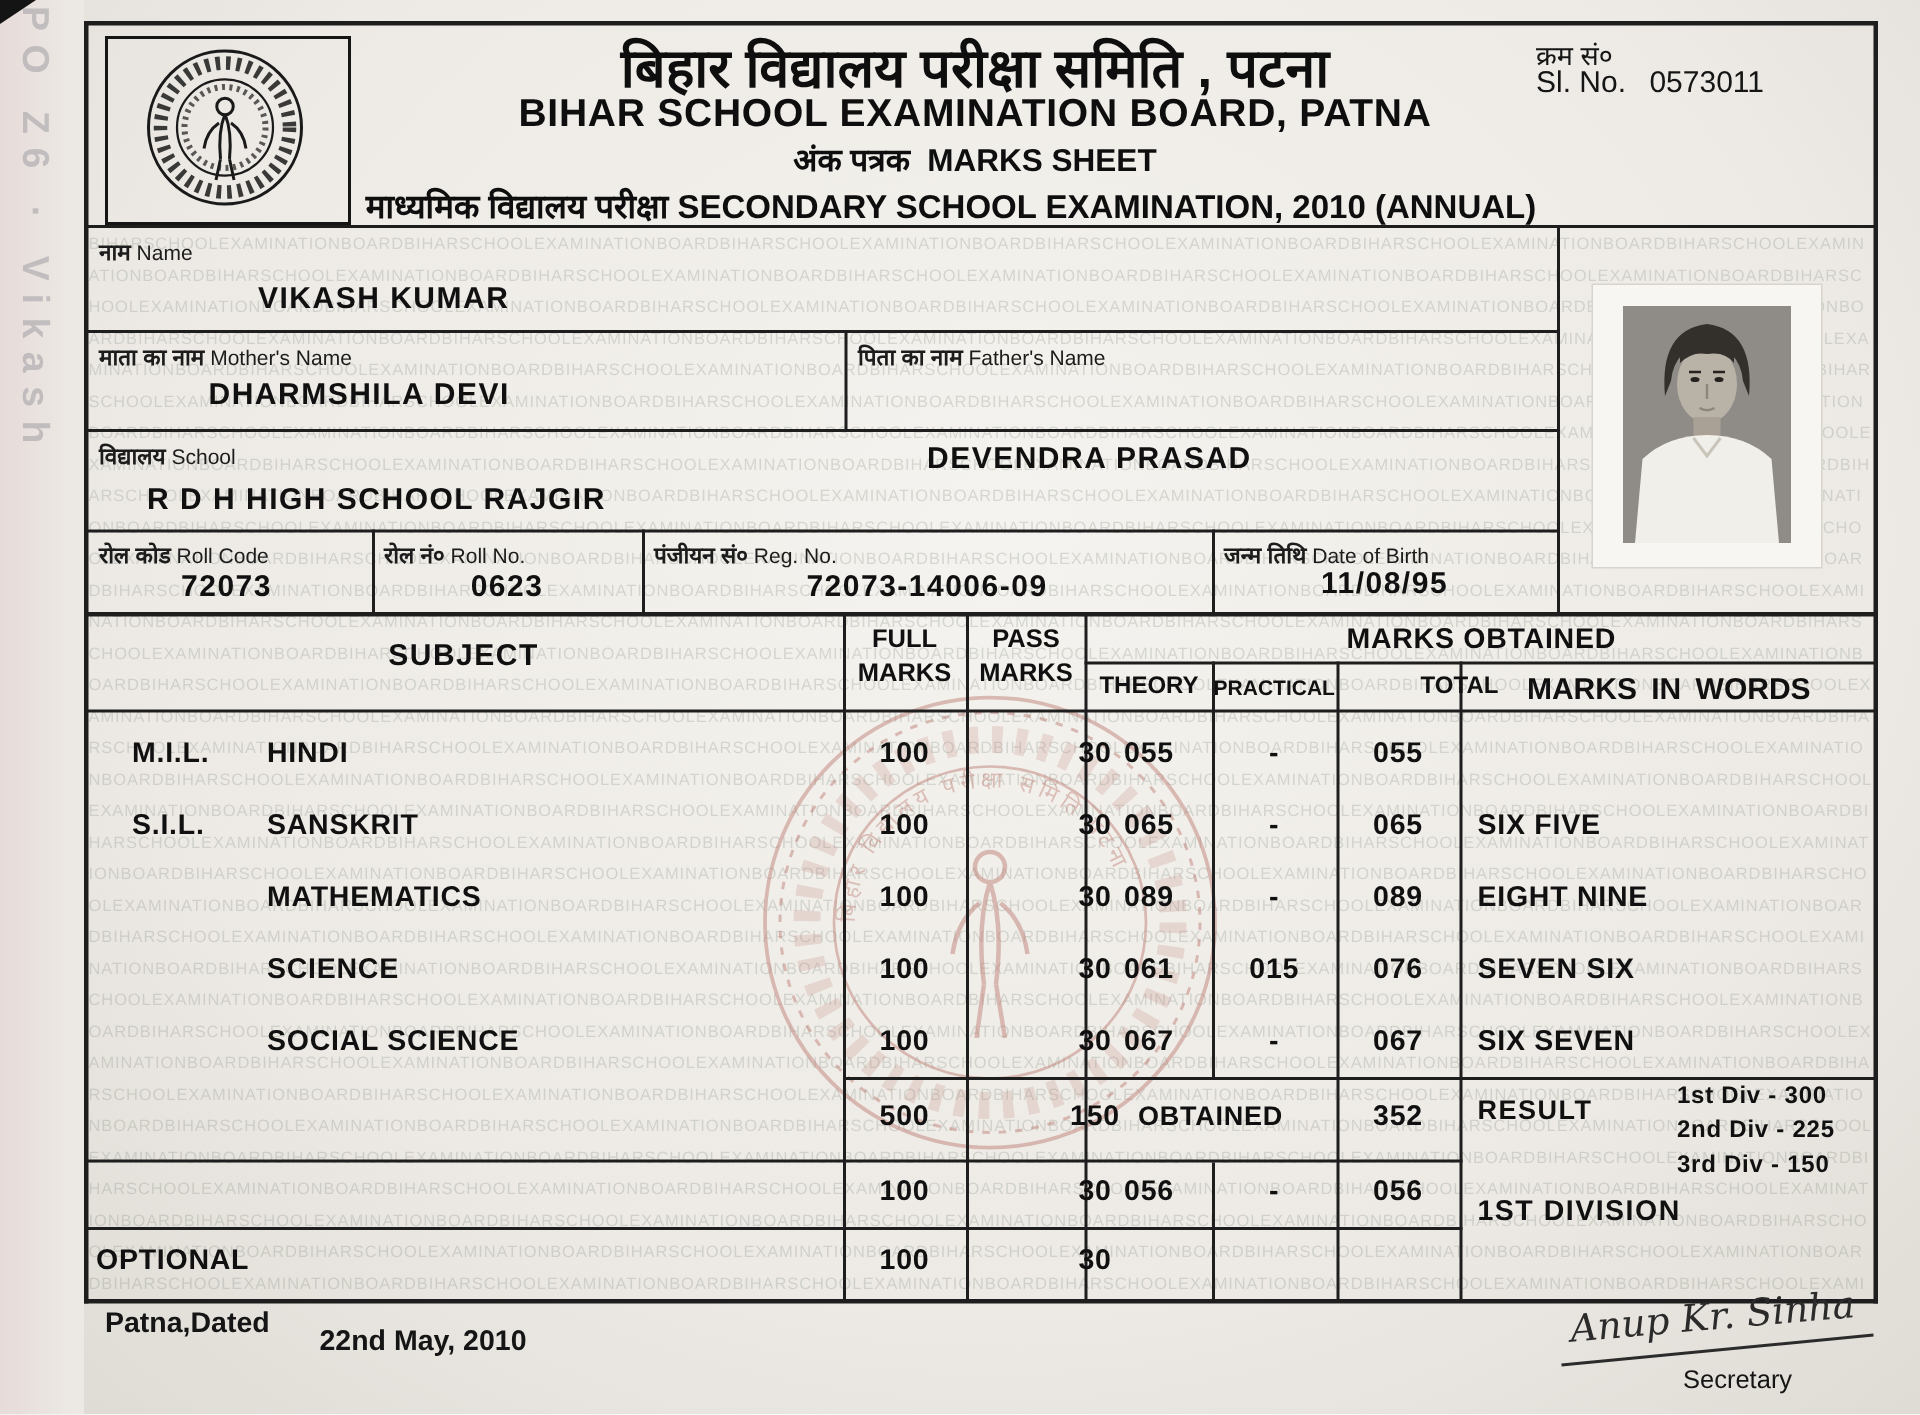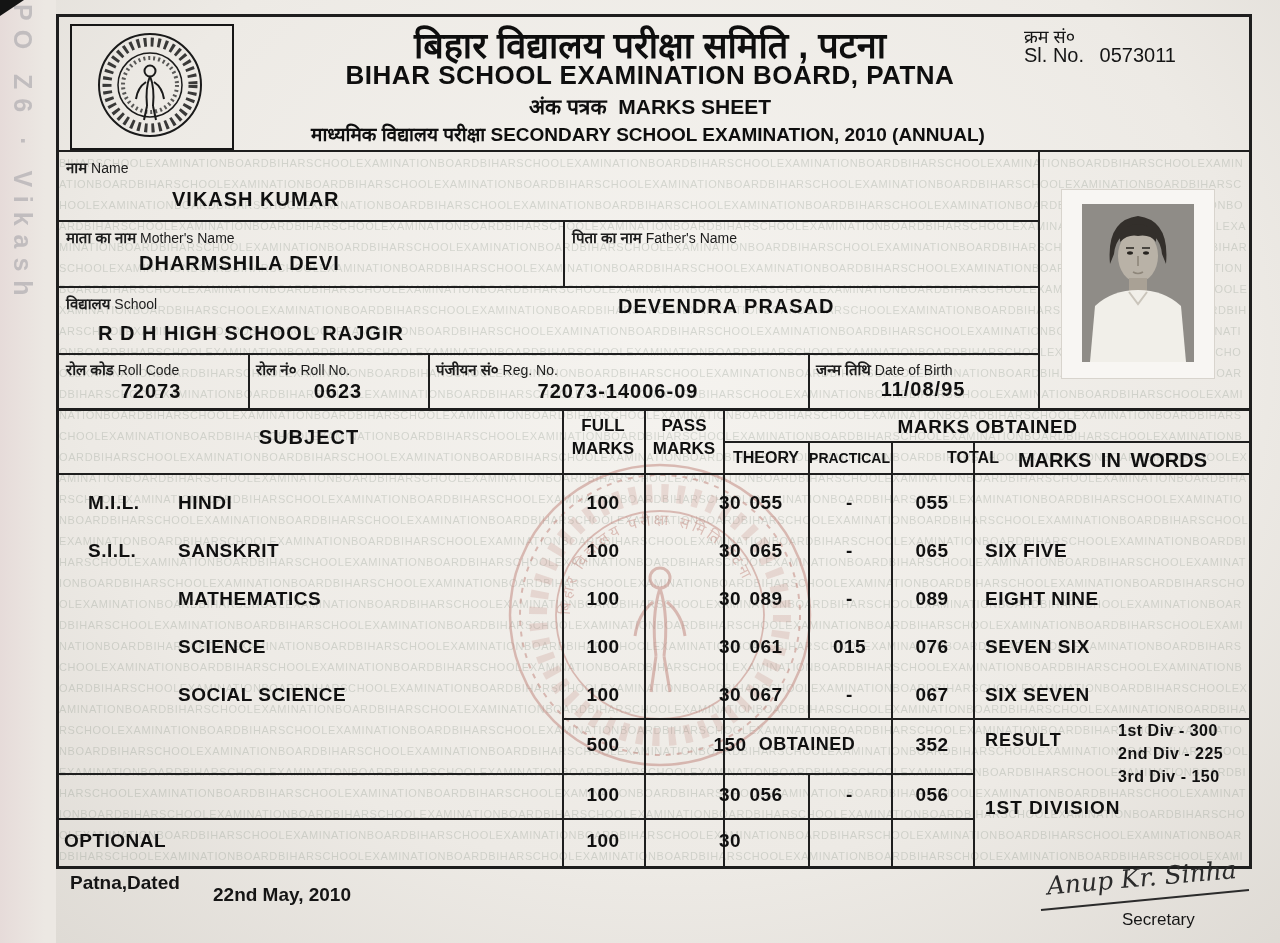--- a/index.html
+++ b/index.html
@@ -120,21 +120,21 @@
         <path d="M78,50 C74,60 74,70 75,80 M78,50 C82,60 82,70 81,80 M75,80 L72,94 M81,80 L84,94 M74,56 C68,60 65,66 64,73 M82,56 C88,60 91,66 92,73" stroke-width="2"></path>
       </g>
     </svg>
   </div>
 
   <div class="title" style="top:20px;font-size:36px;">बिहार विद्यालय परीक्षा समिति , पटना</div>
   <div class="title" style="top:60px;font-size:26px;letter-spacing:.5px;">BIHAR SCHOOL EXAMINATION BOARD, PATNA</div>
   <div class="title" style="top:92px;font-size:21px;">
     <span>अंक पत्रक</span>&nbsp;&nbsp;<span>MARKS SHEET</span>
   </div>
-  <div class="title" style="top:121px;left:178px;width:940px;font-size:19px;text-align:center;">
+  <div class="title" style="top:121px;left:164px;width:940px;font-size:22px;text-align:center;">
     <span>माध्यमिक विद्यालय परीक्षा</span>&nbsp;<span>SECONDARY SCHOOL EXAMINATION, 2010 (ANNUAL)</span>
   </div>
 
   <div class="txt" style="left:1024px;top:24px;font-size:18px;">क्रम सं०</div>
   <div class="txt" style="left:1024px;top:44px;font-size:20px;">
     <span>Sl. No.</span>
     <span style="margin-left:10px;">0573011</span>
   </div>
 
   <div class="lbl" style="left:66px;top:157px;">

